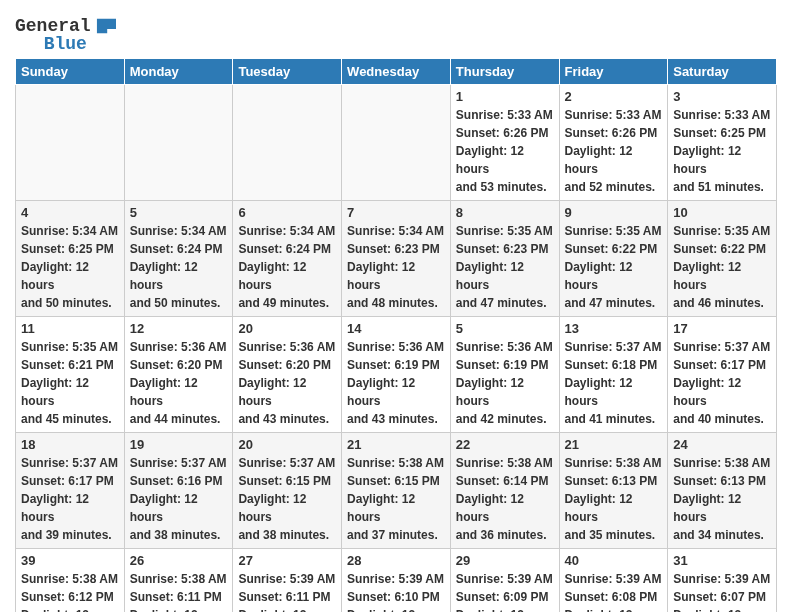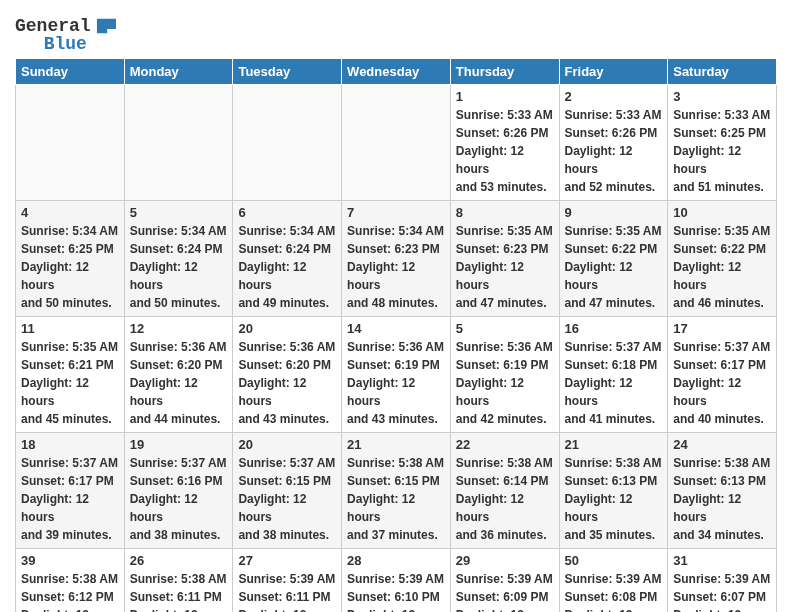--- a/index.html
+++ b/index.html
@@ -220,21 +220,21 @@
 and 43 minutes.</div>
         </td>
         <td>
           <div class="day-num">5</div>
           <div class="day-info" style="white-space: pre-line;">Sunrise: 5:36 AM
 Sunset: 6:19 PM
 Daylight: 12 hours
 and 42 minutes.</div>
         </td>
         <td>
-          <div class="day-num">16</div>
+          <div class="day-num">13</div>
           <div class="day-info" style="white-space: pre-line;">Sunrise: 5:37 AM
 Sunset: 6:18 PM
 Daylight: 12 hours
 and 41 minutes.</div>
         </td>
         <td>
           <div class="day-num">17</div>
           <div class="day-info" style="white-space: pre-line;">Sunrise: 5:37 AM
 Sunset: 6:17 PM
 Daylight: 12 hours
@@ -322,21 +322,21 @@
 and 30 minutes.</div>
         </td>
         <td>
           <div class="day-num">29</div>
           <div class="day-info" style="white-space: pre-line;">Sunrise: 5:39 AM
 Sunset: 6:09 PM
 Daylight: 12 hours
 and 30 minutes.</div>
         </td>
         <td>
-          <div class="day-num">50</div>
+          <div class="day-num">40</div>
           <div class="day-info" style="white-space: pre-line;">Sunrise: 5:39 AM
 Sunset: 6:08 PM
 Daylight: 12 hours
 and 29 minutes.</div>
         </td>
         <td>
           <div class="day-num">31</div>
           <div class="day-info" style="white-space: pre-line;">Sunrise: 5:39 AM
 Sunset: 6:07 PM
 Daylight: 12 hours

